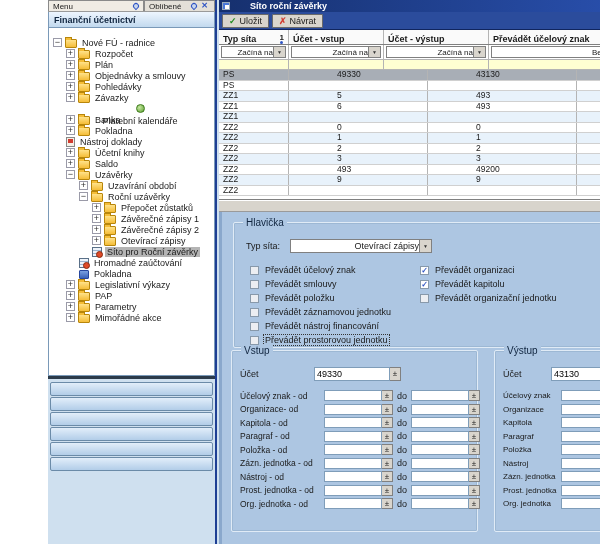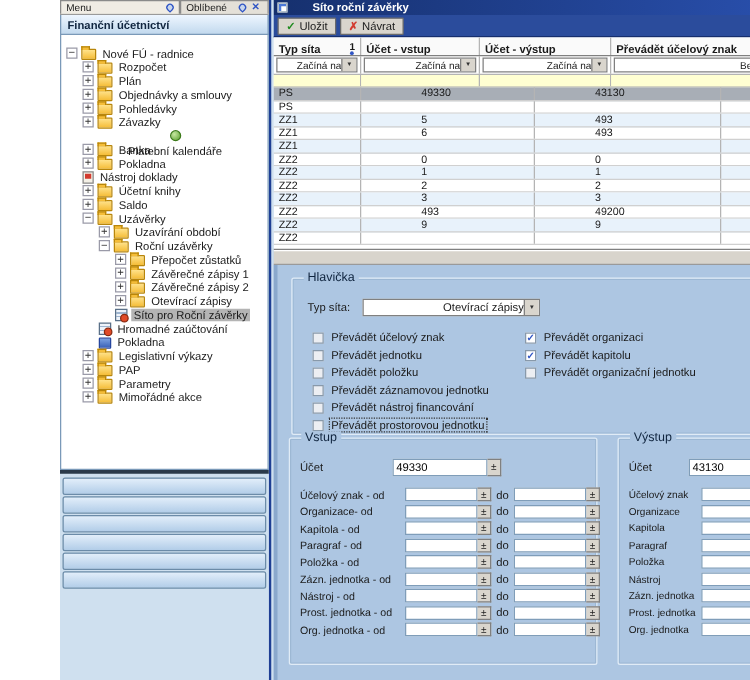--- a/index.html
+++ b/index.html
@@ -416,21 +416,21 @@
             <span class="cbtn">▼</span>
           </span>
         </div>
         <div class="chkcol l">
             <div class="chkrow">
     <span class="cb"></span>
     <span class="chklabel">Převádět účelový znak</span>
   </div>
             <div class="chkrow">
     <span class="cb"></span>
-    <span class="chklabel">Převádět jednotku</span>
+    <span class="chklabel">Převádět smlouvy</span>
   </div>
             <div class="chkrow">
     <span class="cb"></span>
     <span class="chklabel">Převádět položku</span>
   </div>
             <div class="chkrow">
     <span class="cb"></span>
     <span class="chklabel">Převádět záznamovou jednotku</span>
   </div>
             <div class="chkrow">

